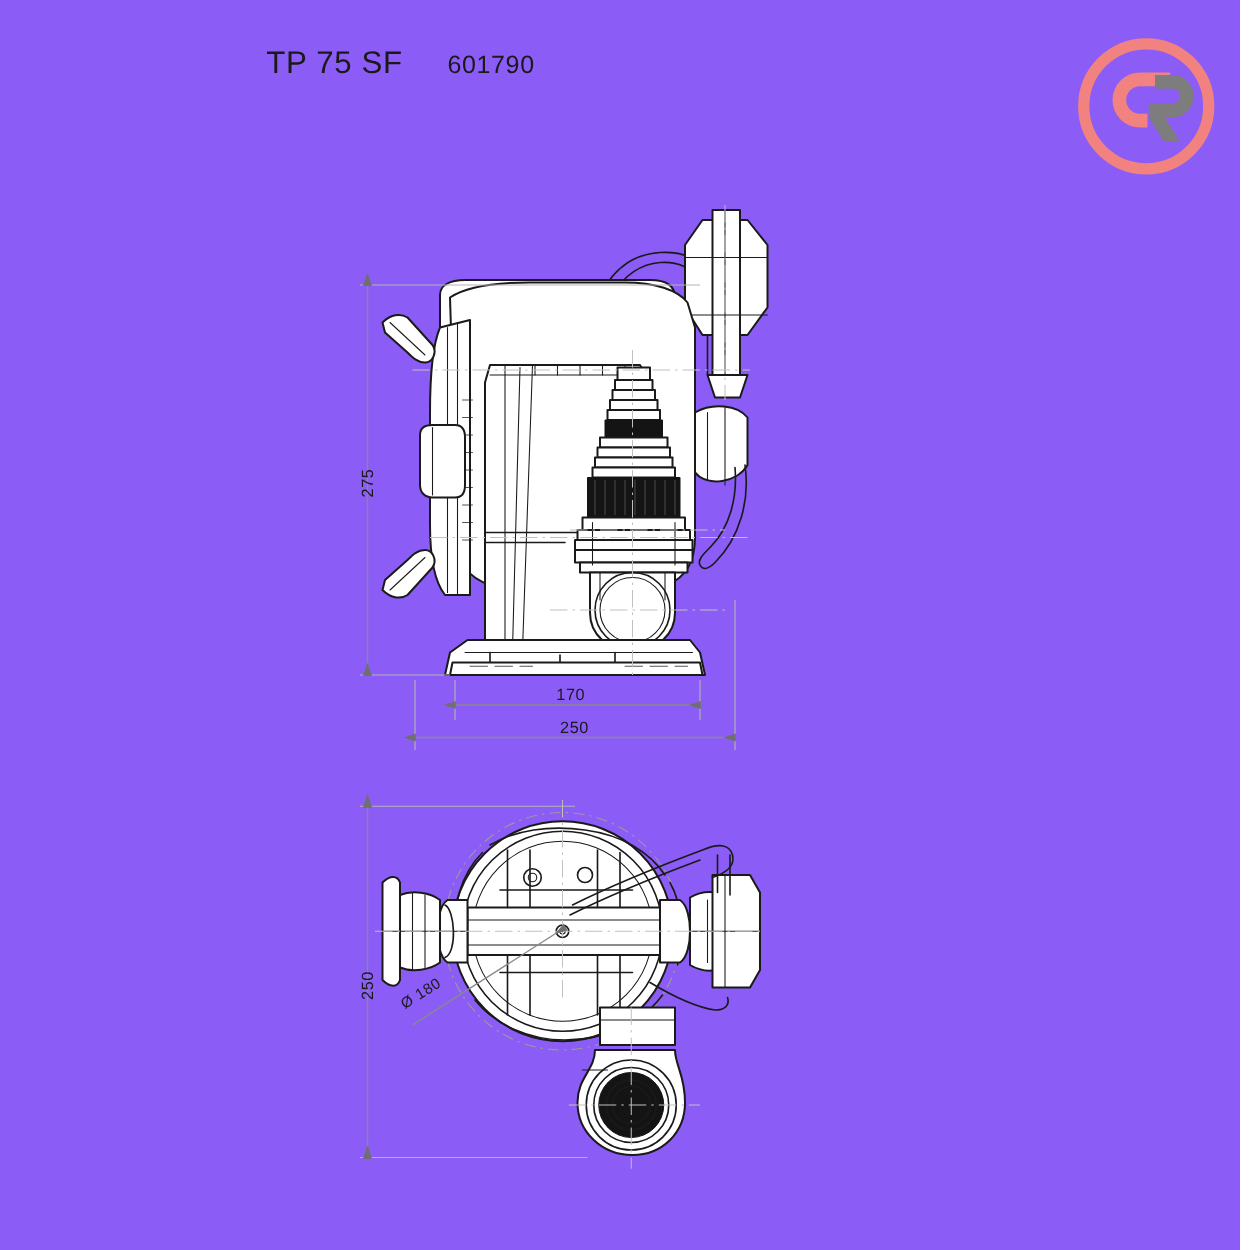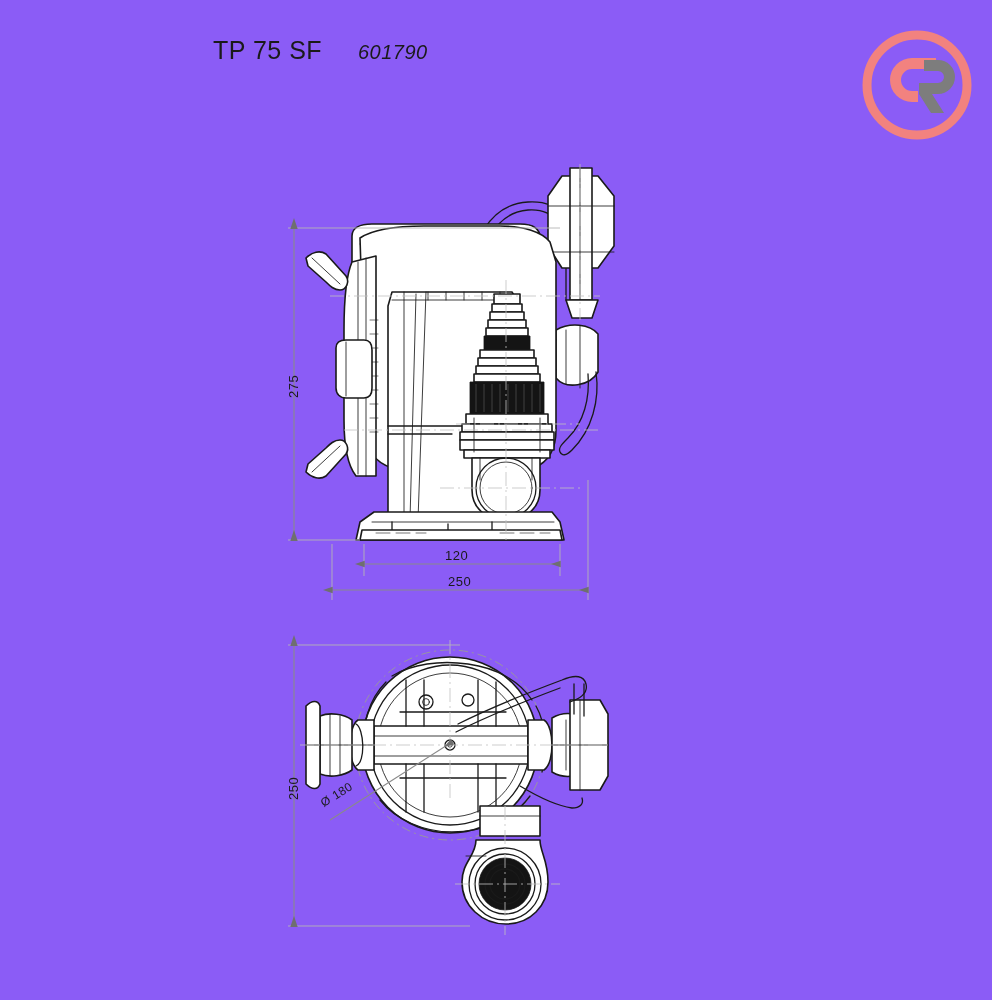--- a/index.html
+++ b/index.html
@@ -27,21 +27,20 @@
   }
   .title-article {
     position: absolute;
     left: 358px;
     top: 41px;
     font-size: 20px;
     letter-spacing: 0.5px;
     color: #1a1a1a;
     font-family: "Liberation Sans", sans-serif;
     white-space: nowrap;
-    font-style: italic;
   }
   .corner-logo {
     position: absolute;
     left: 858px;
     top: 26px;
     width: 118px;
     height: 118px;
   }
   .metabo-logo {
     position: absolute;
@@ -341,21 +340,21 @@
       <g>
         <path class="ext" d="M288 645 L460 645"></path>
         <path class="ext" d="M288 926 L470 926"></path>
         <path class="dim" d="M294 645 L294 926" marker-start="url(#arrIn)" marker-end="url(#arrIn)"></path>
       </g>
     </g>
   </svg>
 
   <div class="dim-label dim-v" style="left:286px; top:398px;">275</div>
 
-  <div class="dim-label" style="left:445px; top:548px;">120</div>
+  <div class="dim-label" style="left:445px; top:548px;">170</div>
 
   <div class="dim-label" style="left:448px; top:574px;">250</div>
 
   <div class="dim-label dim-v" style="left:286px; top:800px;">250</div>
 
   <div class="dim-label" style="left:318px; top:798px; transform:rotate(-32deg); transform-origin:0 0; font-size:12px;">Ø 180</div>
 
 </div>
 
 </body></html>

